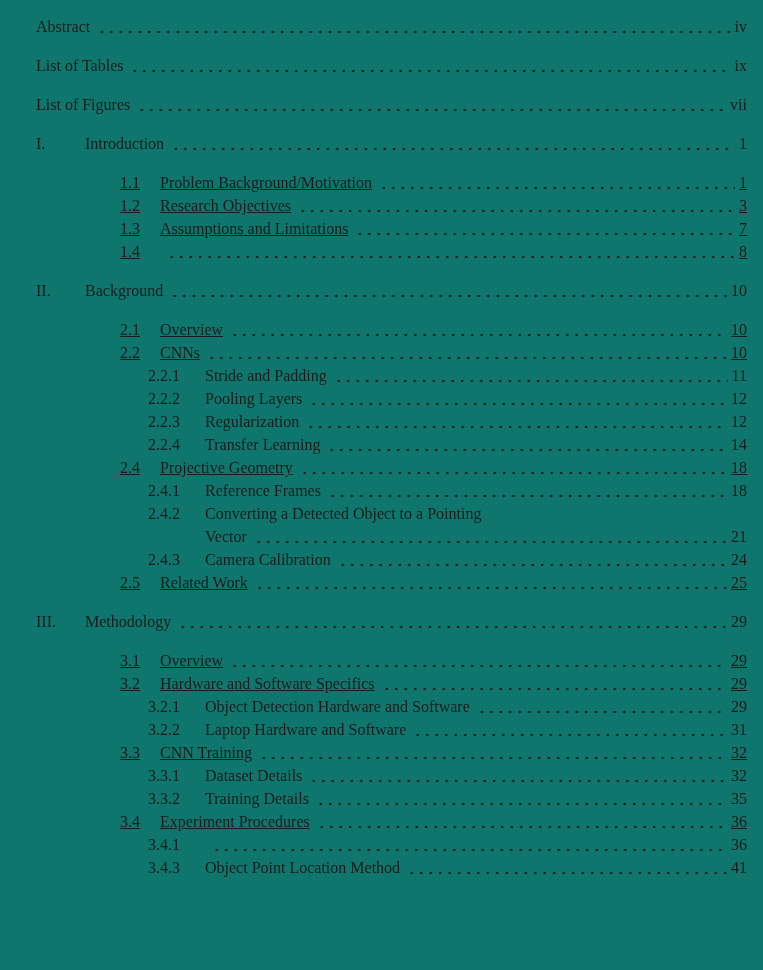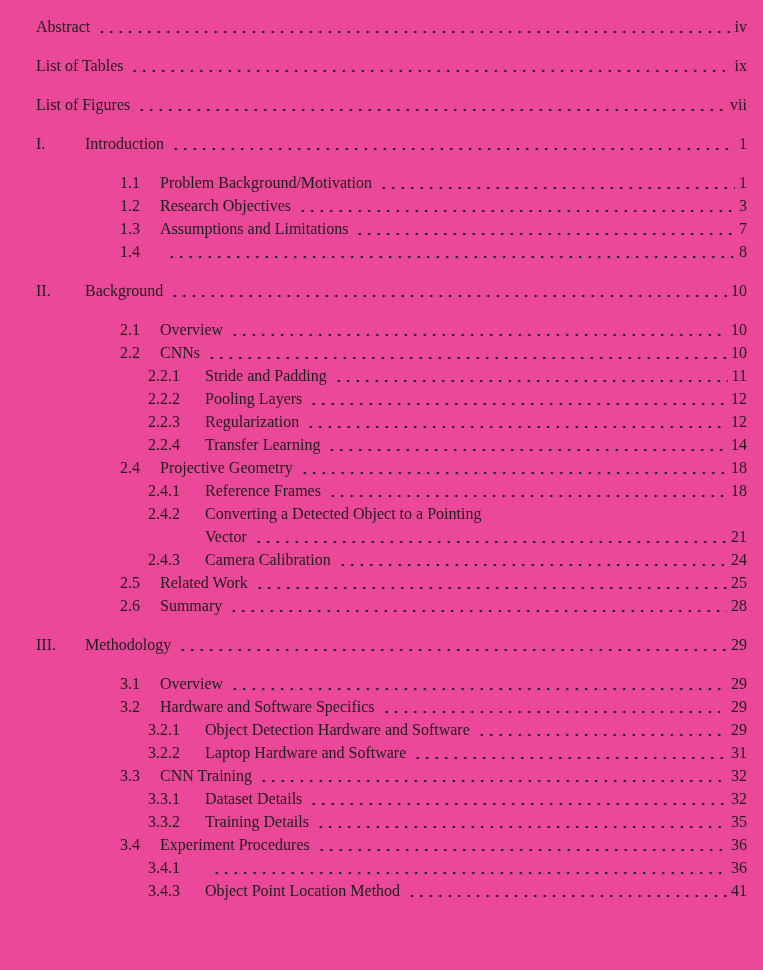--- a/index.html
+++ b/index.html
@@ -1,33 +1,33 @@
 <!DOCTYPE html>
 <html><head>
 <meta charset="utf-8">
 <style>
   html, body { margin: 0; padding: 0; background: #ffffff; }
   .page-doc {
     width: 763px;
     height: 970px;
     box-sizing: border-box;
-    background: #ec4899;
+    background: #0f766e;
     color: #1c1c1c;
     font-family: "Liberation Serif", "DejaVu Serif", serif;
     font-size: 16px;
     line-height: 23px;
     padding: 15px 16px 0 36px;
     overflow: hidden;
   }
   .rows { display: block; }
   .row { display: flex; align-items: baseline; }
   .row.front, .row.chapter { margin-top: 16px; }
   .row.chapter { margin-bottom: 16px; }
   .rows > .row:first-child { margin-top: 0; }
-  .row.section { margin-left: 84px; }
+  .row.section { margin-left: 84px; text-decoration: underline; }
   .row.subsection { margin-left: 112px; }
   .chapnum { flex: 0 0 49px; }
   .secnum  { flex: 0 0 40px; }
   .subnum  { flex: 0 0 57px; }
   .title { white-space: nowrap; }
   .leader {
     flex: 1 1 auto;
     align-self: stretch;
     margin: 0 4px 0 6px;
     background-image: radial-gradient(circle, #1c1c1c 1.15px, rgba(0,0,0,0) 1.6px);
@@ -155,26 +155,20 @@
         <span class="title">Camera Calibration</span>
         <span class="leader"></span>
         <span class="page-num">24</span>
       </div>
       <div class="row section">
         <span class="secnum">2.5</span>
         <span class="title">Related Work</span>
         <span class="leader"></span>
         <span class="page-num">25</span>
       </div>
-      <div class="row section">
-        <span class="secnum">2.6</span>
-        <span class="title">Summary</span>
-        <span class="leader"></span>
-        <span class="page-num">28</span>
-      </div>
       <div class="row chapter">
         <span class="chapnum">III.</span>
         <span class="title">Methodology</span>
         <span class="leader"></span>
         <span class="page-num">29</span>
       </div>
       <div class="row section">
         <span class="secnum">3.1</span>
         <span class="title">Overview</span>
         <span class="leader"></span>

